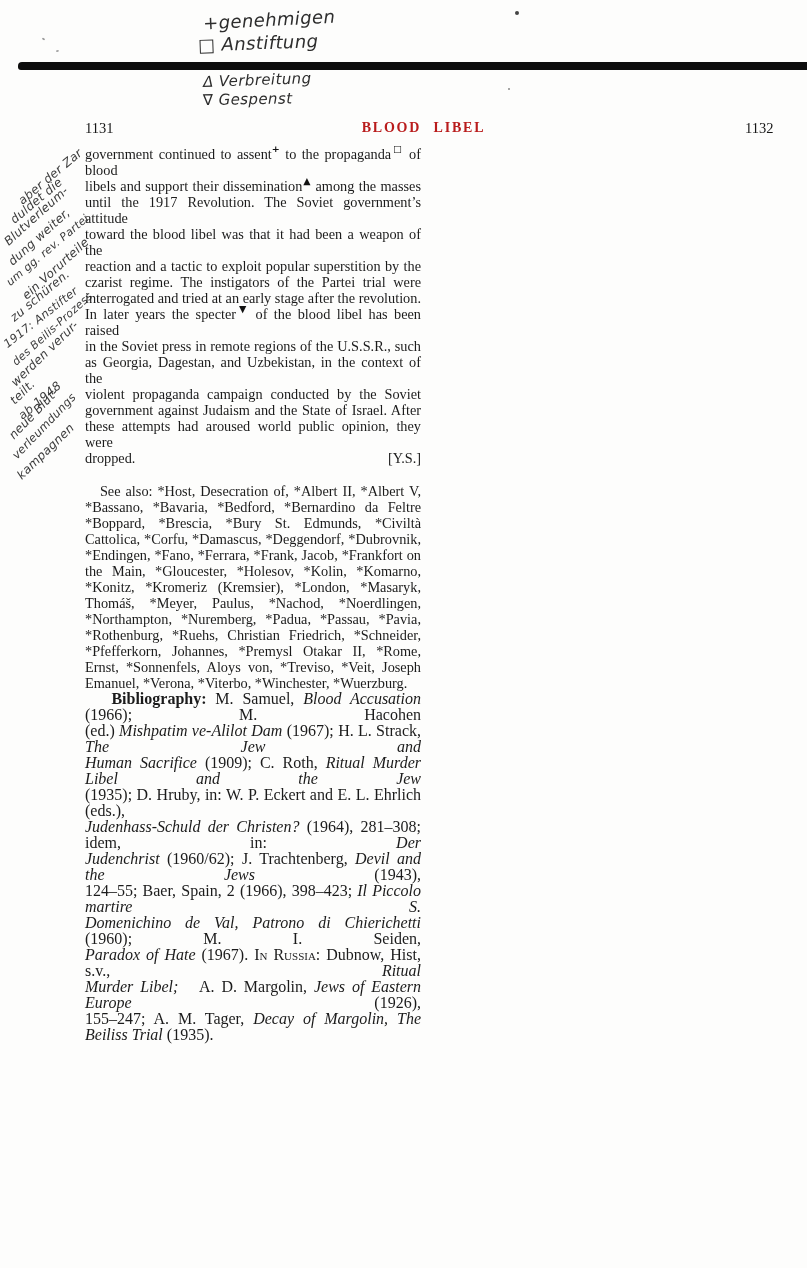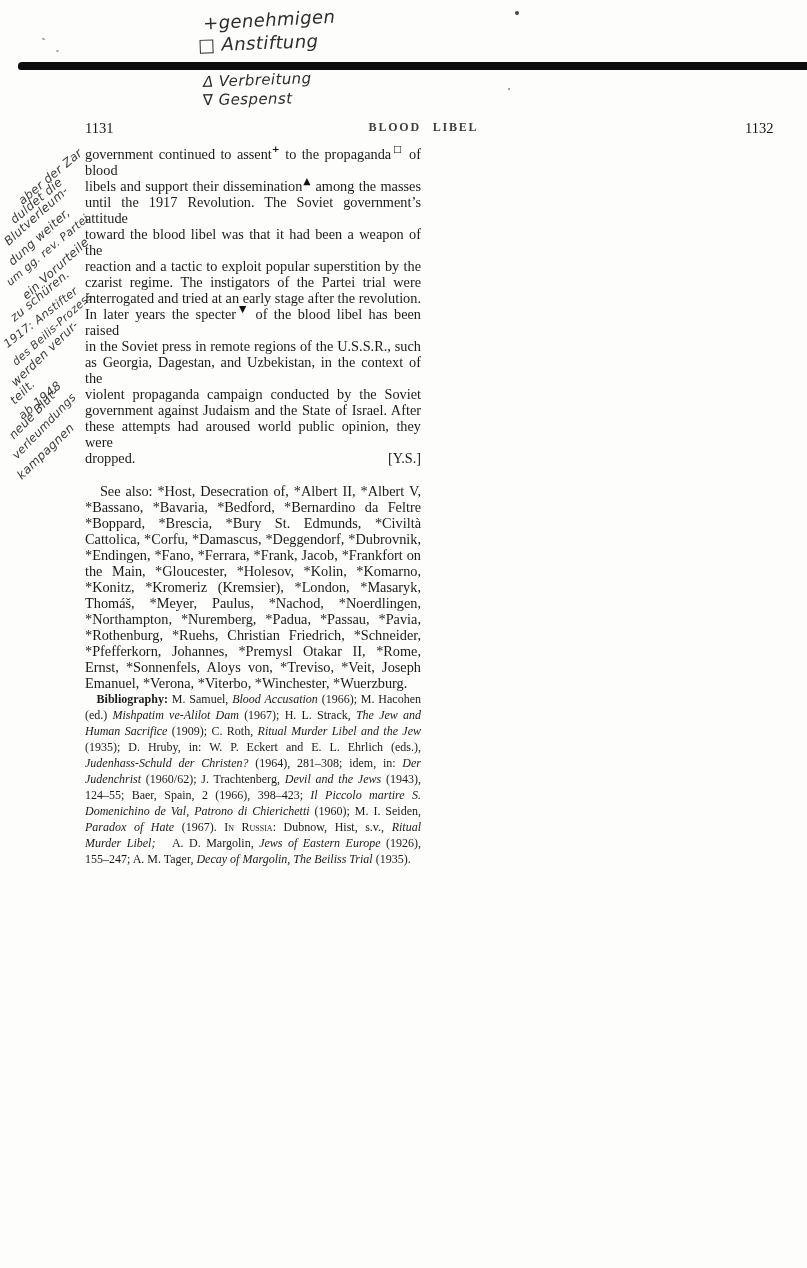--- a/index.html
+++ b/index.html
@@ -22,29 +22,29 @@
   .legend-mid div{font-size:15px;line-height:19px;}
   .legend-mid div:nth-child(1){transform:rotate(-2deg);}
   .legend-mid div:nth-child(2){transform:rotate(-1deg);}
 
   
   .hdr{position:absolute;top:120px;left:0;right:0;height:22px;font-size:14.5px;color:#161616;}
   .pgnum{position:absolute;top:0;}
   .pg-left{left:85px;}
   .pg-right{left:745px;}
   .title{position:absolute;left:40px;right:0;text-align:center;font-weight:bold;
-         font-size:12px;letter-spacing:1.8px;word-spacing:7px;color:#404040;}
+         font-size:14px;letter-spacing:1.8px;word-spacing:7px;color:#b91c1c;}
 
   
   .col{position:absolute;left:85px;top:146px;width:336px;}
   .block{margin:0;}
   .block .tl{text-align:justify;text-align-last:justify;line-height:16px;font-size:14.3px;}
   .block .tl:last-child{text-align-last:auto;}
   .gap{height:17px;}
-  .biblio .tl{font-size:12px;line-height:16px;}
+  .biblio .tl{font-size:16px;line-height:16px;}
   .s-i{font-style:italic;}
   .s-b{font-weight:bold;}
   .s-sc{font-variant:small-caps;}
   .s-fr{float:right;}
   .s-mk{font-family:"DejaVu Sans",sans-serif;font-size:9.5px;font-weight:bold;
         vertical-align:7px;line-height:0;color:#111;}
 
   
   .mn{position:absolute;left:0;top:140px;width:115px;height:345px;}
   .mn span{position:absolute;transform-origin:0 50%;white-space:nowrap;

